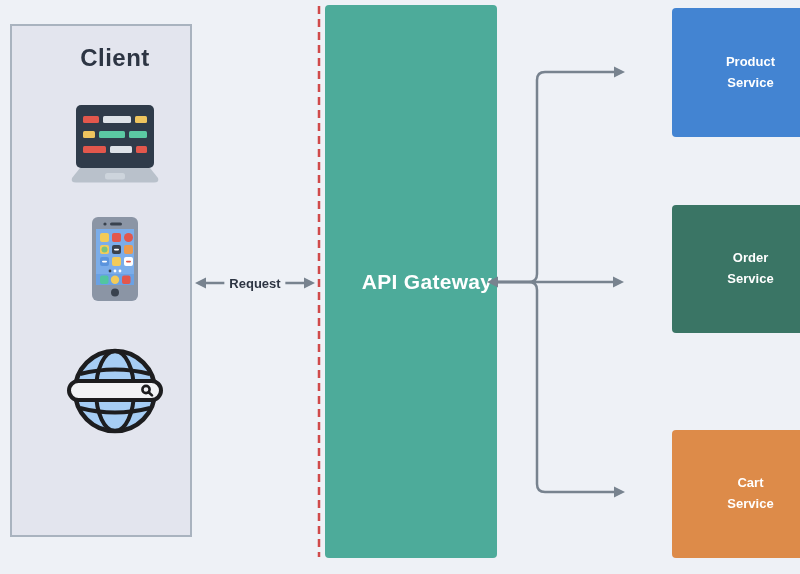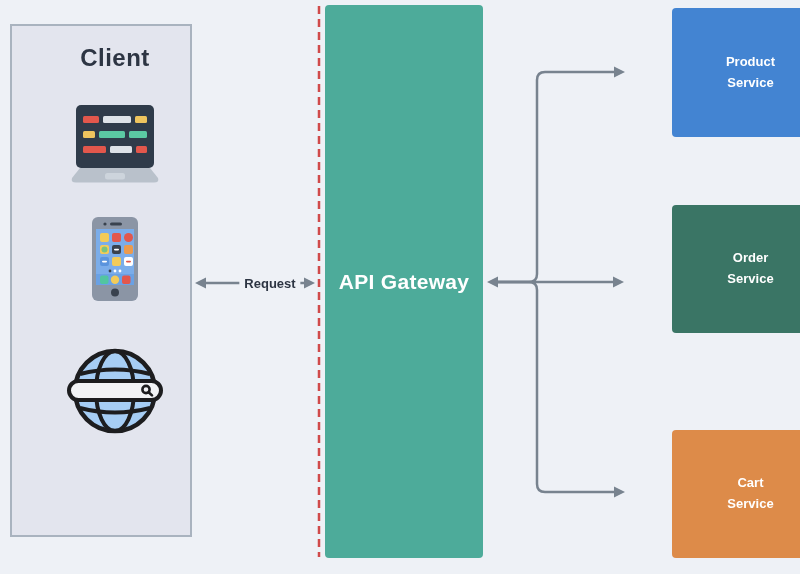--- a/index.html
+++ b/index.html
@@ -29,24 +29,24 @@
     color:#2d3543;
     letter-spacing:.5px;
   }
   .icon-laptop{margin-top:33px;}
   .icon-phone{margin-top:34px;}
   .icon-globe{margin-top:45px;}
   
   .gateway-box{
     position:absolute;
     left:325px;top:5px;
-    width:158px;height:553px;
+    width:140px;height:553px;
     background:#4dab9a;
     border-radius:4px;
-    display:flex;align-items:center;justify-content:center;
+    display:flex;align-items:center;justify-content:center;padding-left:32px;
   }
   .gateway-title{
     color:#ffffff;
     font-size:21px;font-weight:bold;
     letter-spacing:.3px;
   }
   
   .service-box{
     position:absolute;
     left:628px;width:157px;
@@ -64,21 +64,21 @@
   .svc-product{top:8px;height:129px;background:#4384d2;}
   .svc-order{top:205px;height:128px;background:#3a7565;}
   .svc-cart{top:430px;height:128px;background:#dd8b49;}
   
   .overlay{
     position:absolute;left:0;top:0;width:800px;height:574px;
     pointer-events:none;
   }
   .request-label{
     position:absolute;
-    left:270px;top:283px;
+    left:255px;top:283px;
     transform:translate(-50%,-50%);
     background:#eef1f6;
     padding:1px 5px;
     font-size:13px;font-weight:bold;
     color:#2d3543;
     white-space:nowrap;
   }
 </style>
 </head>
 <body>

